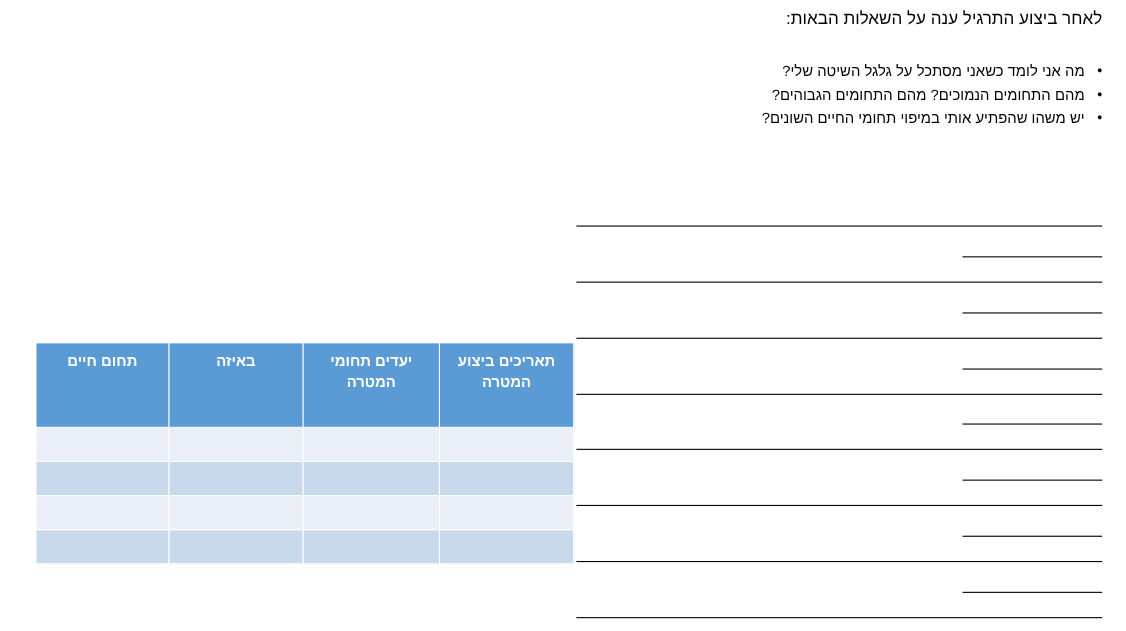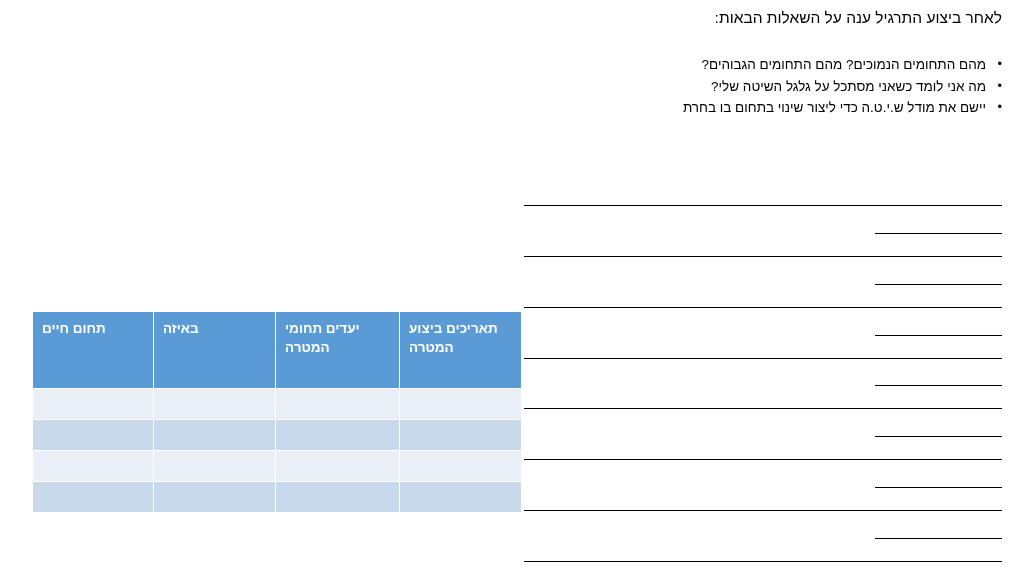--- a/index.html
+++ b/index.html
@@ -82,21 +82,21 @@
   #goal-table col.c0 { width: 122px; }
   #goal-table col.c1 { width: 124px; }
   #goal-table col.c2 { width: 122px; }
   #goal-table col.c3 { width: 121px; }
 
   #goal-table th {
     background: #5b9bd5;
     color: #ffffff;
     font-size: 13.5px;
     font-weight: bold;
-    text-align: left;
+    text-align: center;
     vertical-align: top;
     padding: 7px 9px 7px 9px;
     height: 62px;
     border: 1px solid #ffffff;
     line-height: 19px;
   }
   #goal-table td {
     height: 30px;
     border: 1px solid #ffffff;
     padding: 0;
@@ -105,23 +105,23 @@
   #goal-table tr.band-light td { background: #e9eef7; }
 </style>
 </head>
 <body>
 
 <div id="text-column">
 
   <p id="intro-line">לאחר ביצוע התרגיל ענה על השאלות הבאות:</p>
 
   <ul id="question-list">
+    <li>מה אני לומד כשאני מסתכל על גלגל השיטה שלי?</li>
     <li>מהם התחומים הנמוכים? מהם התחומים הגבוהים?</li>
-    <li>מה אני לומד כשאני מסתכל על גלגל השיטה שלי?</li>
-    <li>יישם את מודל ש.י.ט.ה כדי ליצור שינוי בתחום בו בחרת</li>
+    <li>יש משהו שהפתיע אותי במיפוי תחומי החיים השונים?</li>
   </ul>
 </div>
 
 <div class="rule long" style="top:205px;"></div>
 <div class="rule short" style="top:233px;"></div>
 <div class="rule long" style="top:256px;"></div>
 <div class="rule short" style="top:284px;"></div>
 <div class="rule long" style="top:307px;"></div>
 <div class="rule short" style="top:335px;"></div>
 <div class="rule long" style="top:358px;"></div>

